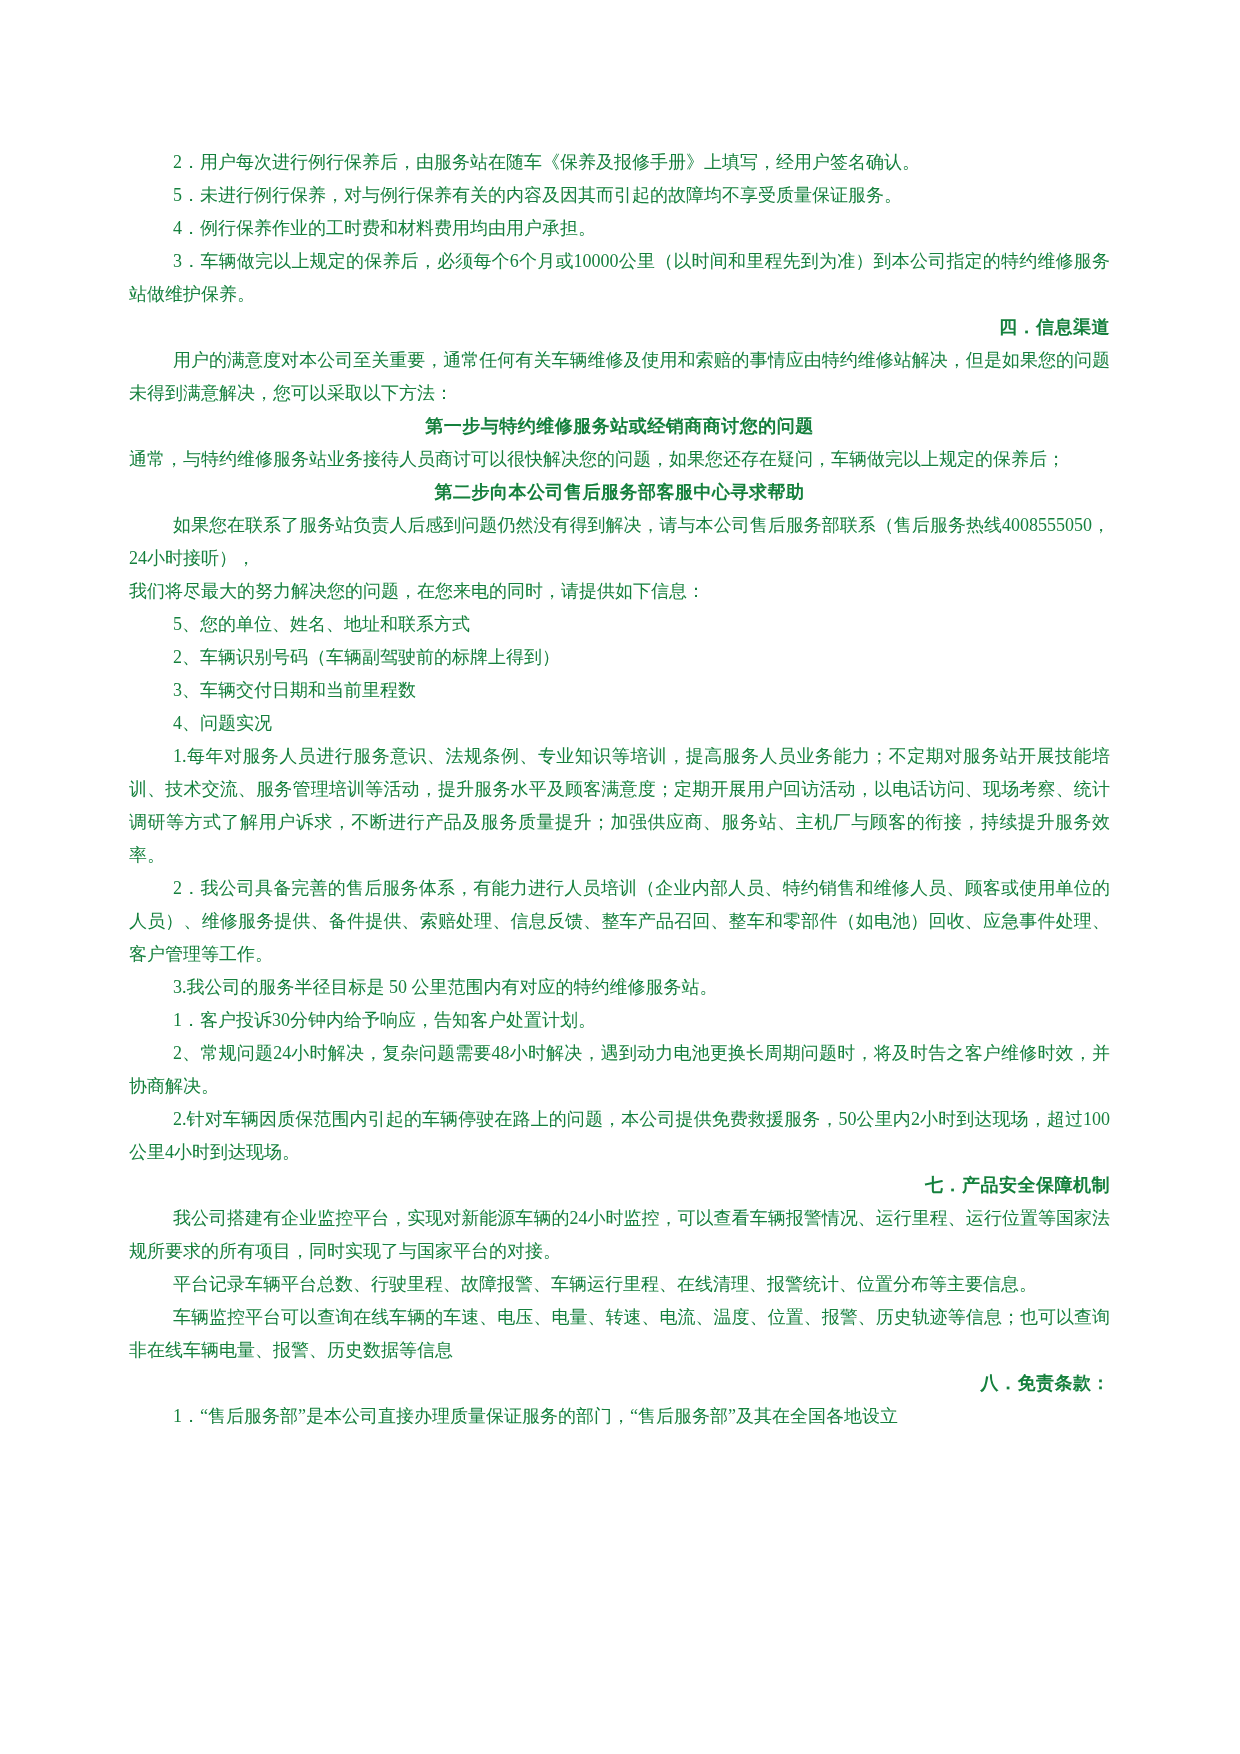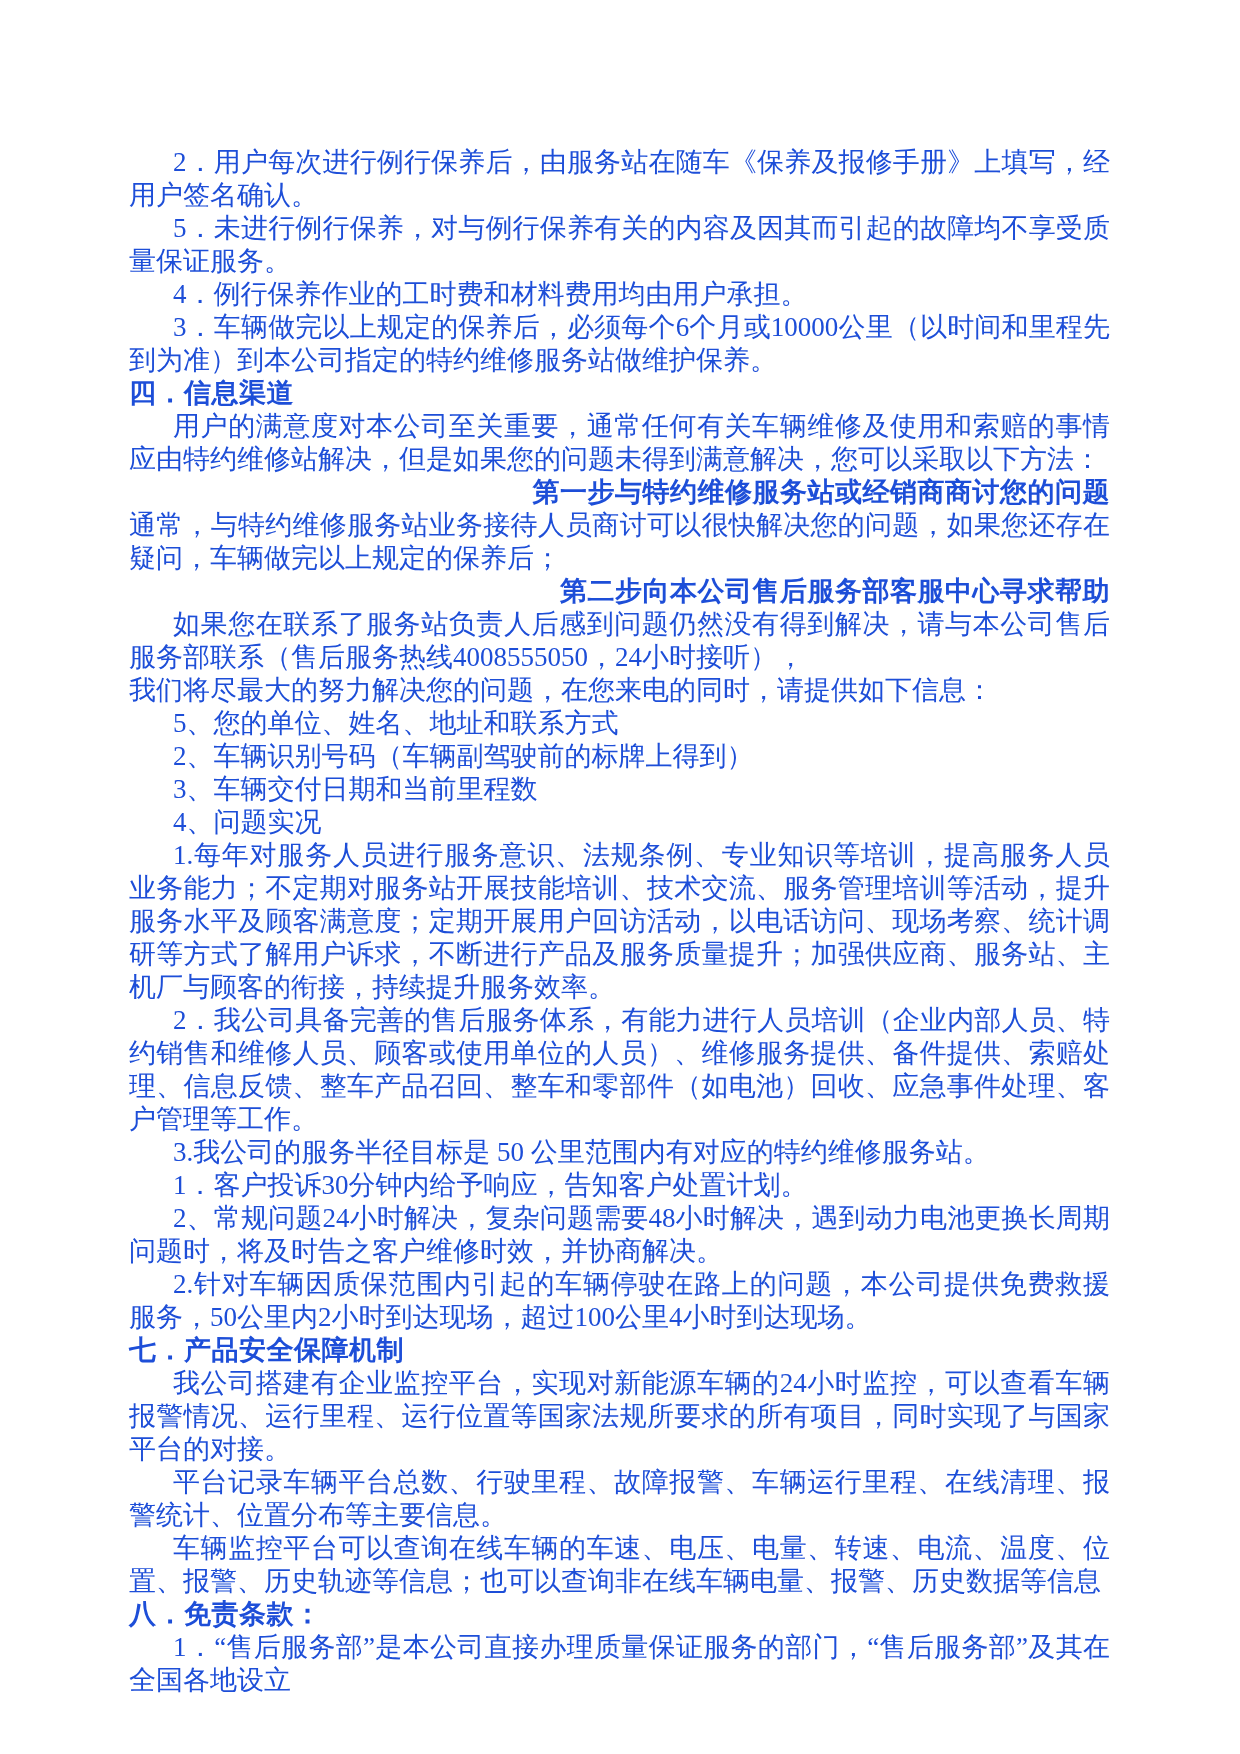--- a/index.html
+++ b/index.html
@@ -13,44 +13,44 @@
     height: 1754px;
     background: #ffffff;
     overflow: hidden;
   }
   .content {
     position: absolute;
     left: 129px;
     top: 146px;
     width: 981px;
     font-family: "Liberation Serif", "DejaVu Serif", serif;
-    font-size: 27px;
+    font-size: 18px;
     line-height: 33px;
-    color: #1d4ed8;
+    color: #15803d;
   }
   .blk {
     margin: 0;
     padding: 0;
     text-align: justify;
     text-justify: inter-character;
     word-break: break-all;
   }
   .blk.indent {
     text-indent: 44px;
   }
   .blk.heading {
     font-family: "Liberation Sans", "DejaVu Sans", sans-serif;
     font-weight: bold;
-    text-align: left;
+    text-align: right;
     letter-spacing: 0.5px;
   }
   .blk.step {
     font-family: "Liberation Sans", "DejaVu Sans", sans-serif;
     font-weight: bold;
-    text-align: right;
+    text-align: center;
     letter-spacing: 0.5px;
   }
 </style>
 </head>
 <body>
 
 <div class="page">
   <div class="content" id="doc-content">
       <p class="blk indent">2．用户每次进行例行保养后，由服务站在随车《保养及报修手册》上填写，经用户签名确认。</p>
       <p class="blk indent">5．未进行例行保养，对与例行保养有关的内容及因其而引起的故障均不享受质量保证服务。</p>

